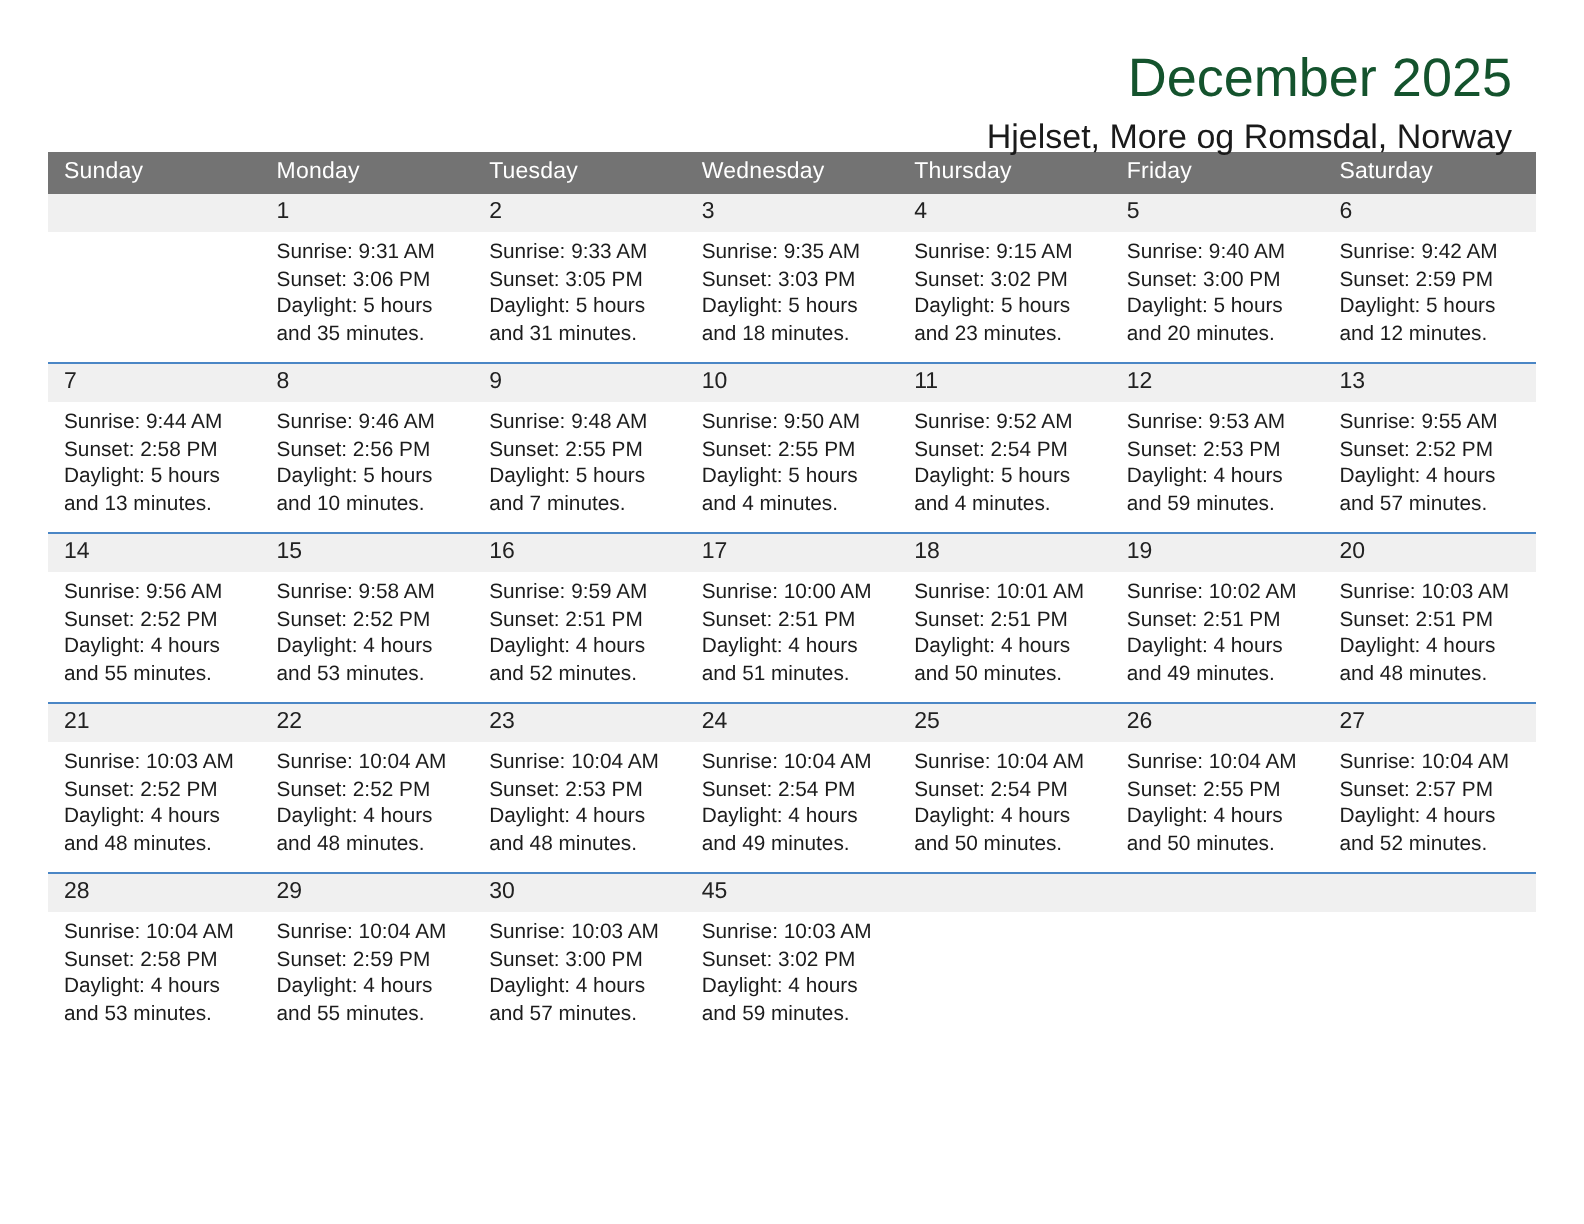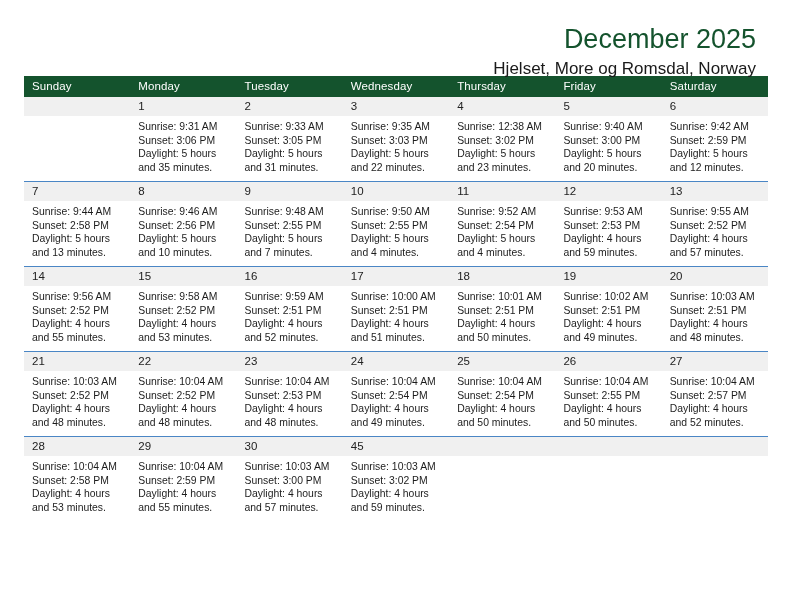--- a/index.html
+++ b/index.html
@@ -82,21 +82,21 @@
   }
 
   
   .calendar {
     width: 744px;
     margin: 0 auto;
     border-collapse: collapse;
     table-layout: fixed;
   }
   .calendar th {
-    background: #14532d;
+    background: #737373;
     color: #ffffff;
     font-size: 11.5px;
     font-weight: normal;
     text-align: left;
     padding: 4px 0 5px 8px;
     height: 12px;
     letter-spacing: 0.1px;
   }
   .calendar td {
     vertical-align: top;
@@ -181,27 +181,27 @@
               <div>Daylight: 5 hours</div>
               <div>and 31 minutes.</div>
             </div>
           </td>
           <td>
             <div class="daynum">3</div>
             <div class="cell-body">
               <div>Sunrise: 9:35 AM</div>
               <div>Sunset: 3:03 PM</div>
               <div>Daylight: 5 hours</div>
-              <div>and 22 minutes.</div>
+              <div>and 18 minutes.</div>
             </div>
           </td>
           <td>
             <div class="daynum">4</div>
             <div class="cell-body">
-              <div>Sunrise: 12:38 AM</div>
+              <div>Sunrise: 9:15 AM</div>
               <div>Sunset: 3:02 PM</div>
               <div>Daylight: 5 hours</div>
               <div>and 23 minutes.</div>
             </div>
           </td>
           <td>
             <div class="daynum">5</div>
             <div class="cell-body">
               <div>Sunrise: 9:40 AM</div>
               <div>Sunset: 3:00 PM</div>

